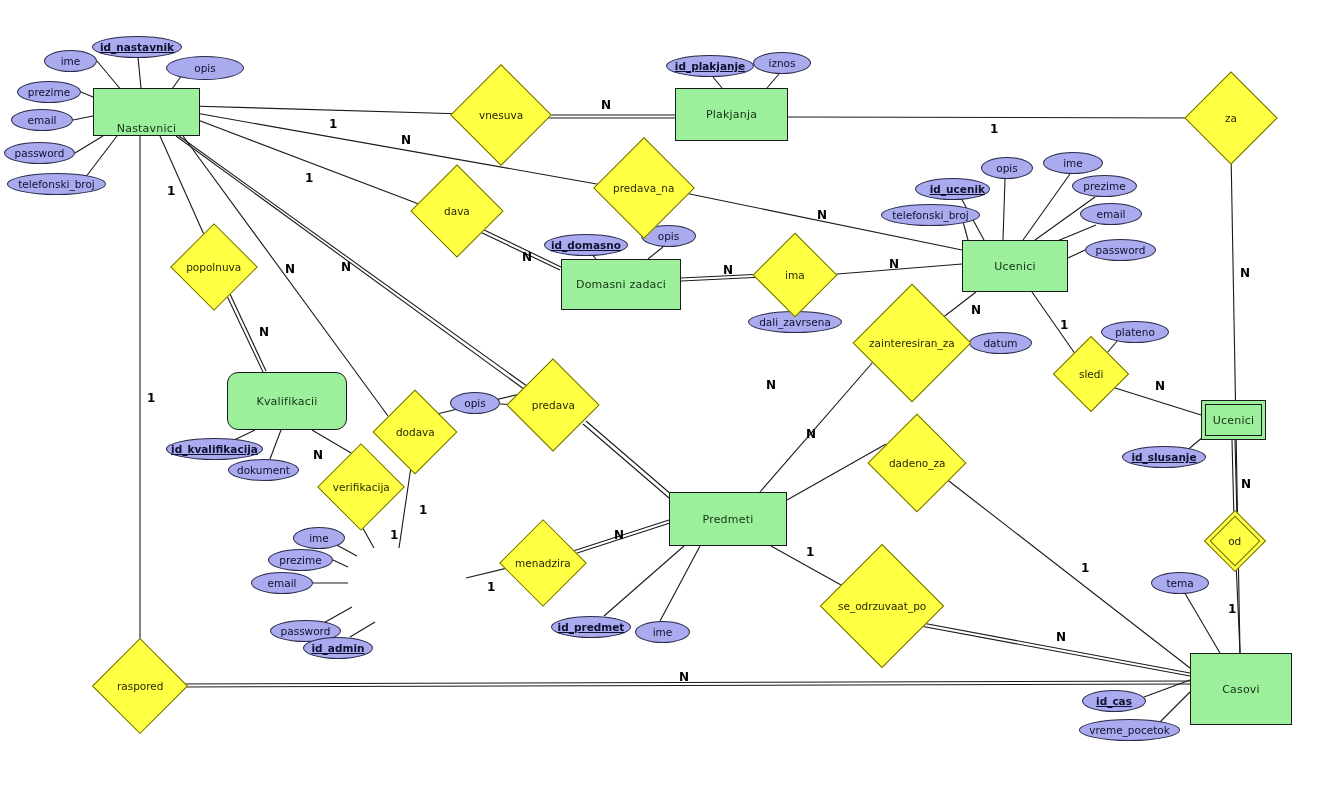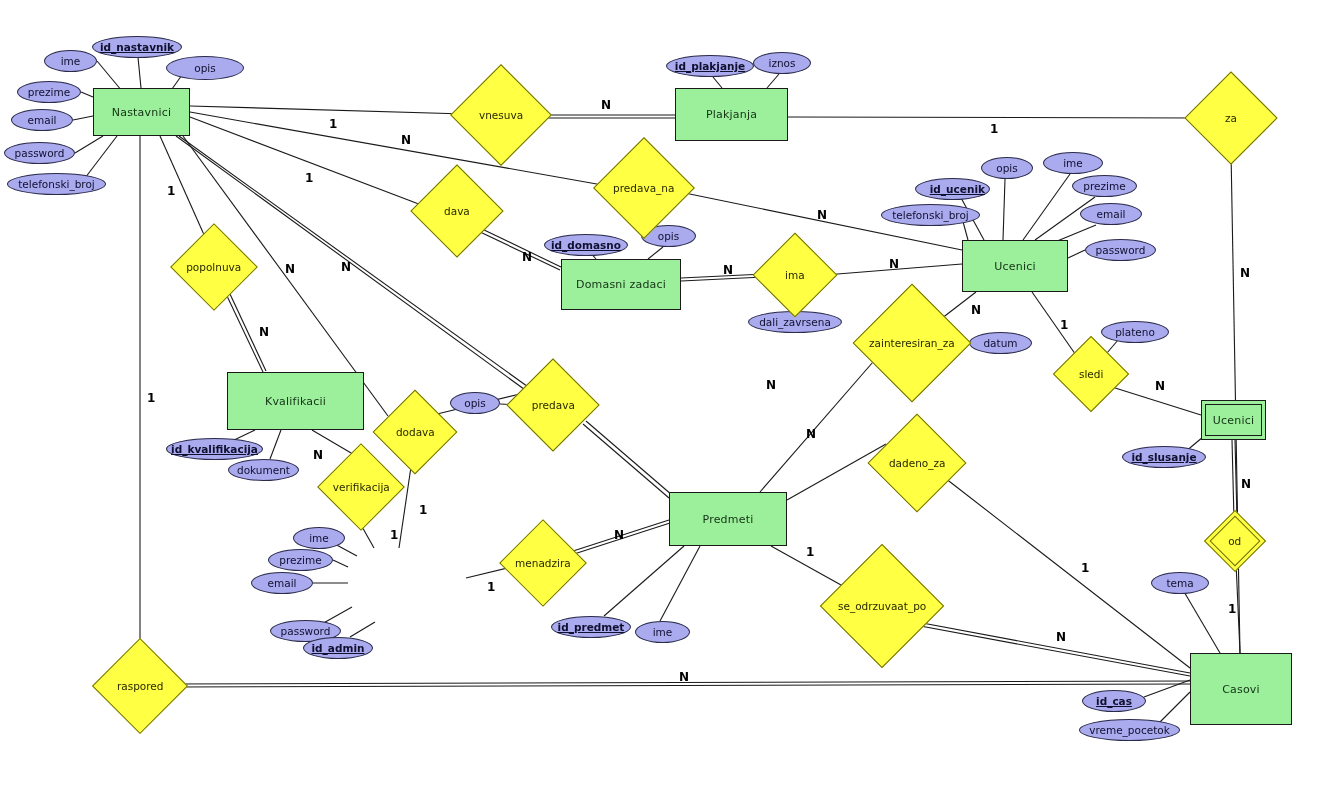--- a/index.html
+++ b/index.html
@@ -134,33 +134,33 @@
 
       <line x1="374" y1="548" x2="356" y2="516"></line>
       <line x1="380" y1="470" x2="312" y2="430"></line>
 
       <line x1="466" y1="578" x2="516" y2="566"></line>
       <line x1="570" y1="552" x2="669" y2="520"></line>
       <line x1="571" y1="555" x2="670" y2="523"></line>
     </g>
   </svg>
 
-  <div class="node entity" style="left:93px;top:88px;width:97px;height:48px;">
+  <div class="node entity" style="left:93px;top:88px;width:107px;height:48px;align-items:flex-end;">
     <span>Nastavnici</span>
     </div>
   <div class="node entity" style="left:675px;top:88px;width:113px;height:53px;">
     <span>Plakjanja</span>
     </div>
   <div class="node entity" style="left:962px;top:240px;width:106px;height:52px;">
     <span>Ucenici</span>
     </div>
   <div class="node entity" style="left:561px;top:259px;width:120px;height:51px;">
     <span>Domasni zadaci</span>
     </div>
-  <div class="node entity" style="left:227px;top:372px;width:137px;height:58px;">
+  <div class="node entity" style="left:227px;top:372px;width:120px;height:58px;border-radius:11px;">
     <span>Kvalifikacii</span>
     </div>
   <div class="node entity weak" style="left:1201px;top:400px;width:65px;height:40px;">
     <span>Ucenici</span>
     </div>
   <div class="node entity" style="left:669px;top:492px;width:118px;height:54px;">
     <span>Predmeti</span>
     </div>
   <div class="node entity" style="left:1190px;top:653px;width:102px;height:72px;">
     <span>Casovi</span>

